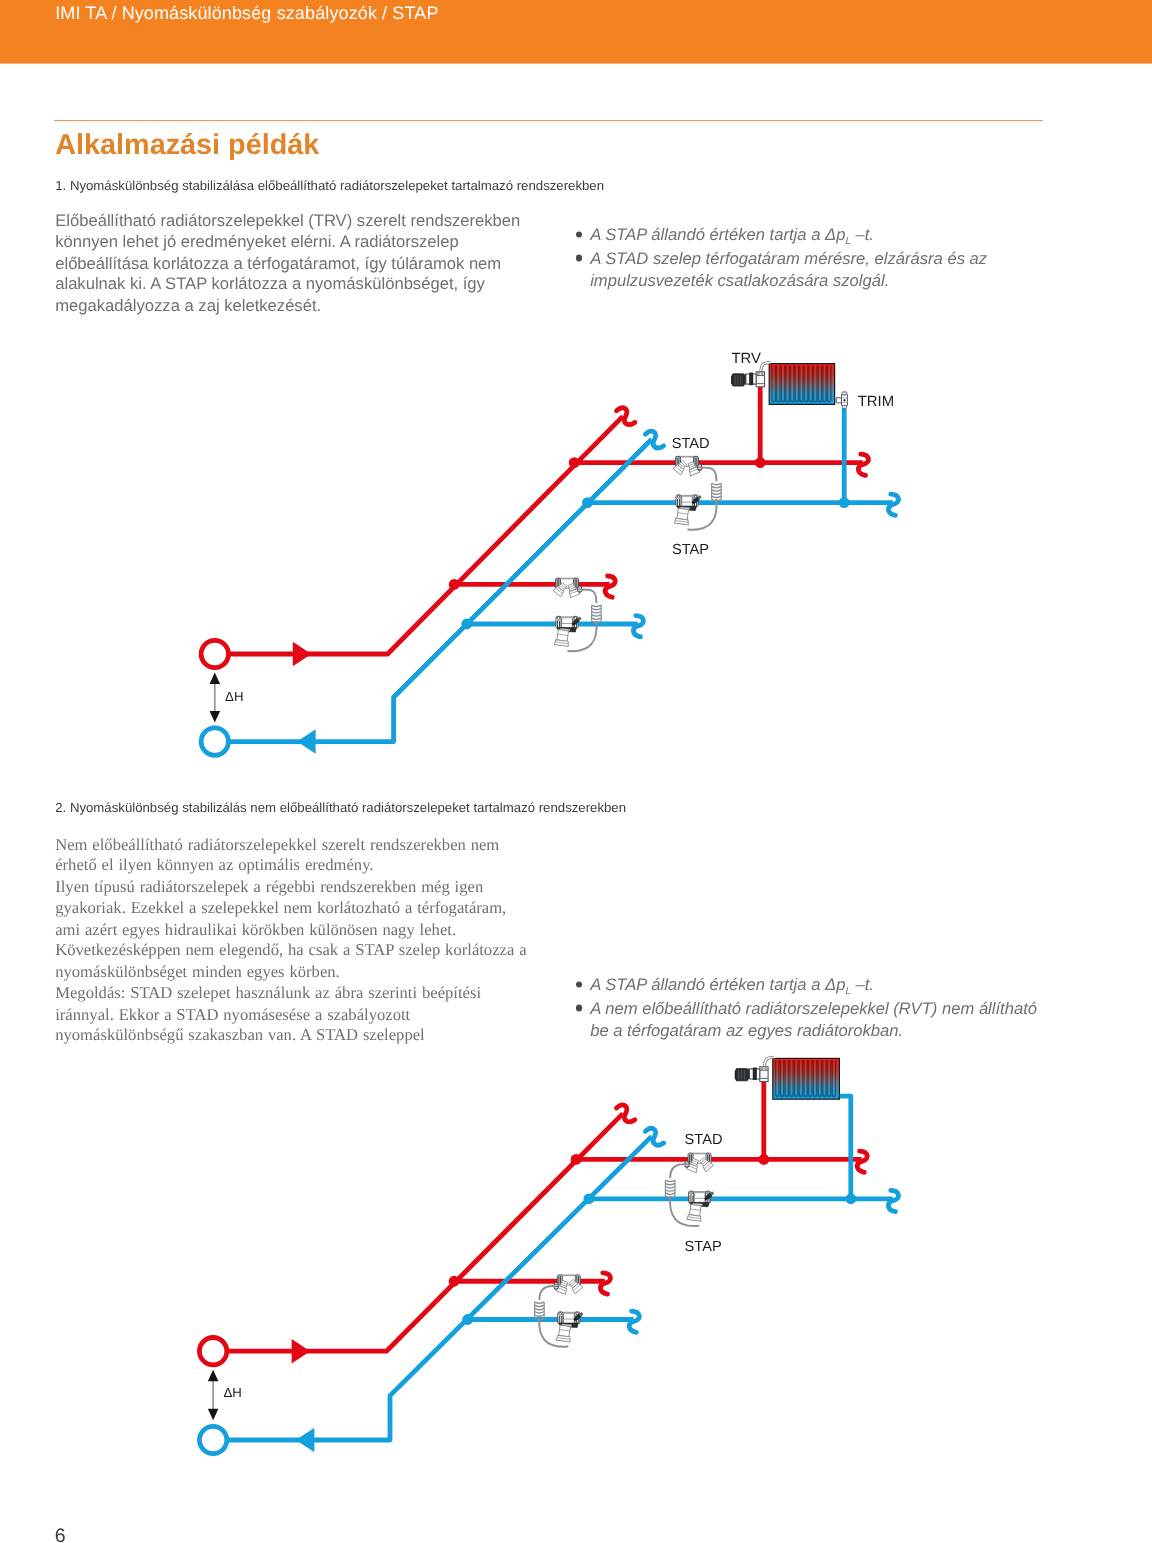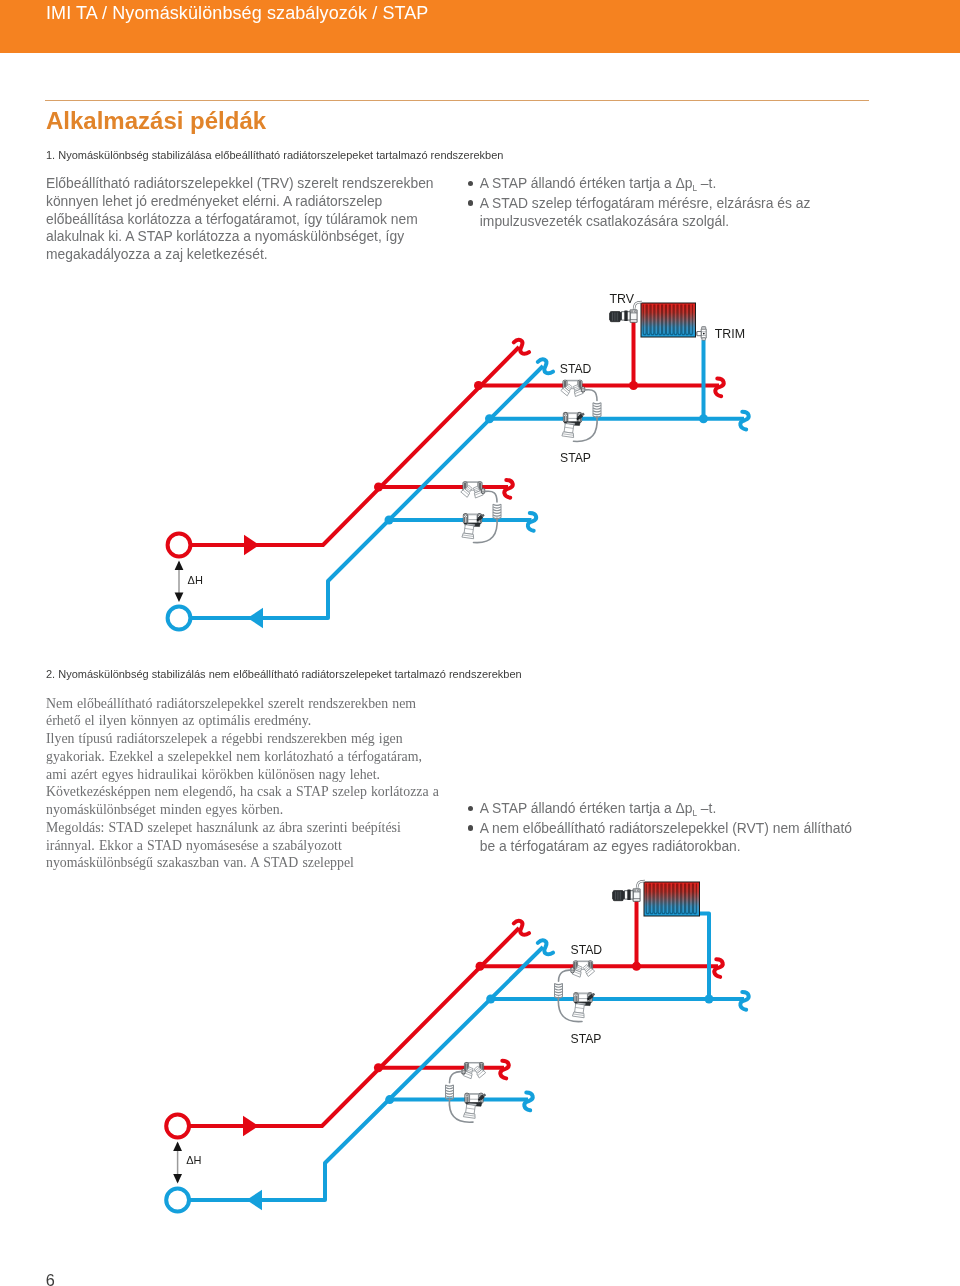--- a/index.html
+++ b/index.html
@@ -1,24 +1,24 @@
 <!DOCTYPE html>
 <html><head>
 <meta charset="utf-8">
 <style>
   html,body{margin:0;padding:0;}
   body{width:960px;height:1286px;background:#fff;font-family:"Liberation Sans",sans-serif;position:relative;overflow:hidden;}
   .hdr{position:absolute;left:0;top:0;width:960px;height:53px;background:#F58220;}
-  .hdr-text{position:absolute;left:46px;top:3px;font-size:18px;color:#fff;letter-spacing:0.1px;}
+  .hdr-text{position:absolute;left:46px;top:3px;font-size:15px;color:#fff;letter-spacing:0.1px;}
   .rule{position:absolute;left:45px;top:100px;width:824px;height:1px;background:#D9A168;}
   .h1{position:absolute;left:46px;top:106.5px;font-size:24px;font-weight:bold;color:#E1842A;}
   .h2{position:absolute;font-size:11px;font-weight:normal;color:#3C3C3B;white-space:nowrap;}
   .col{position:absolute;font-size:13.85px;color:#6F7072;line-height:17.75px;}
   .page-no{position:absolute;left:45.7px;top:1271px;font-size:16.3px;color:#3C3C3B;}
-  ul{margin:0;padding:0;list-style:none;}
+  ul{margin:12px;padding:0;list-style:none;font-style:italic;}
   p{margin:0;padding:0;font-family:Liberation Serif, serif;}
   li{position:relative;padding-left:9.4px;}
   li:before{content:"";position:absolute;left:-2.6px;top:5.6px;width:5.6px;height:5.6px;border-radius:50%;background:#4A4A4A;}
   sub{font-size:8.2px;vertical-align:baseline;position:relative;top:2.5px;}
   svg{position:absolute;}
 </style>
 </head>
 <body>
 
 <div class="hdr"></div>

